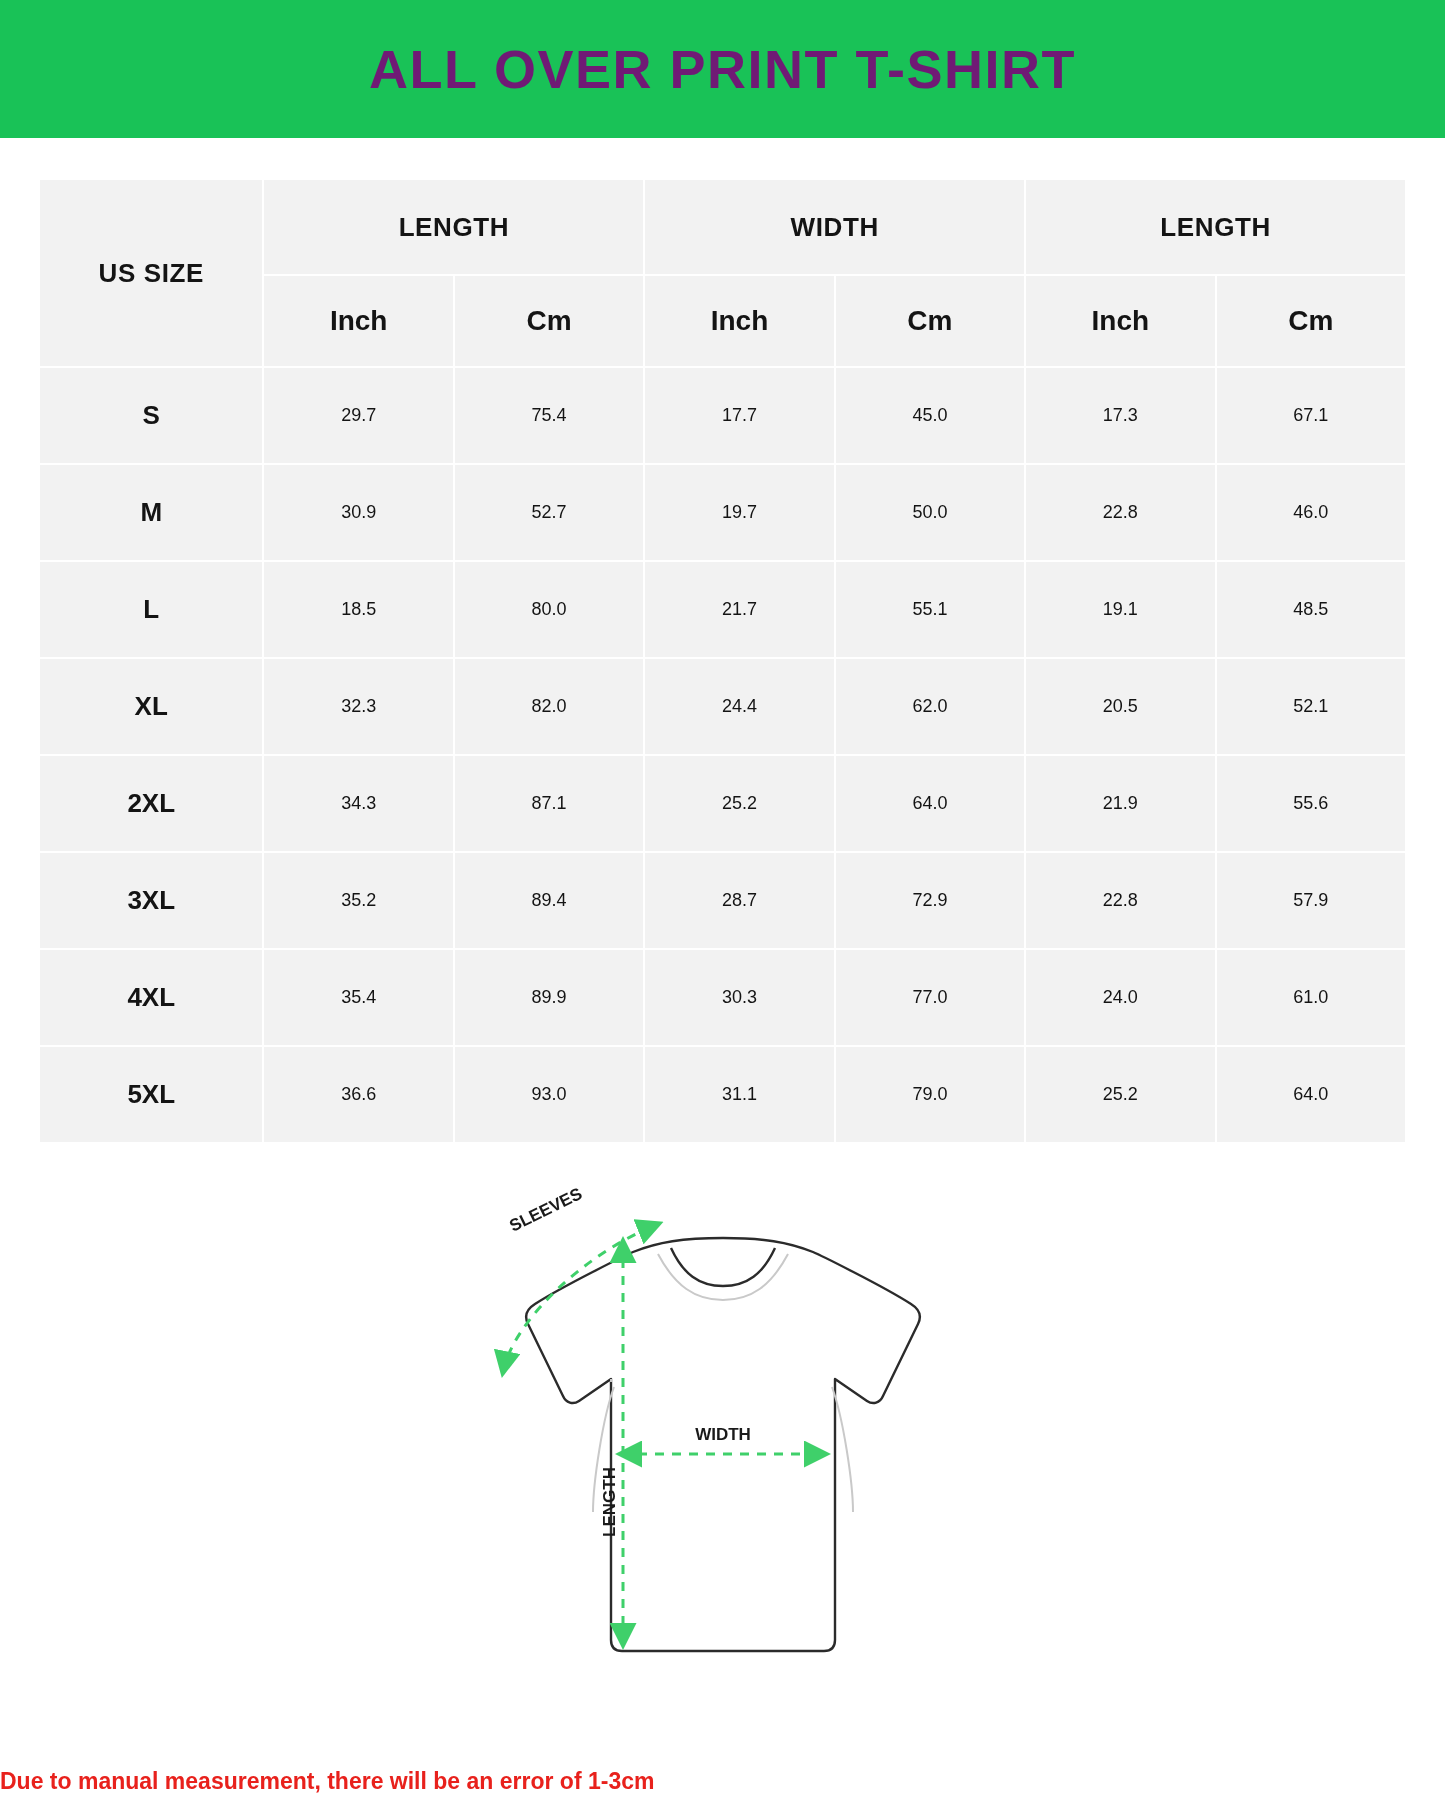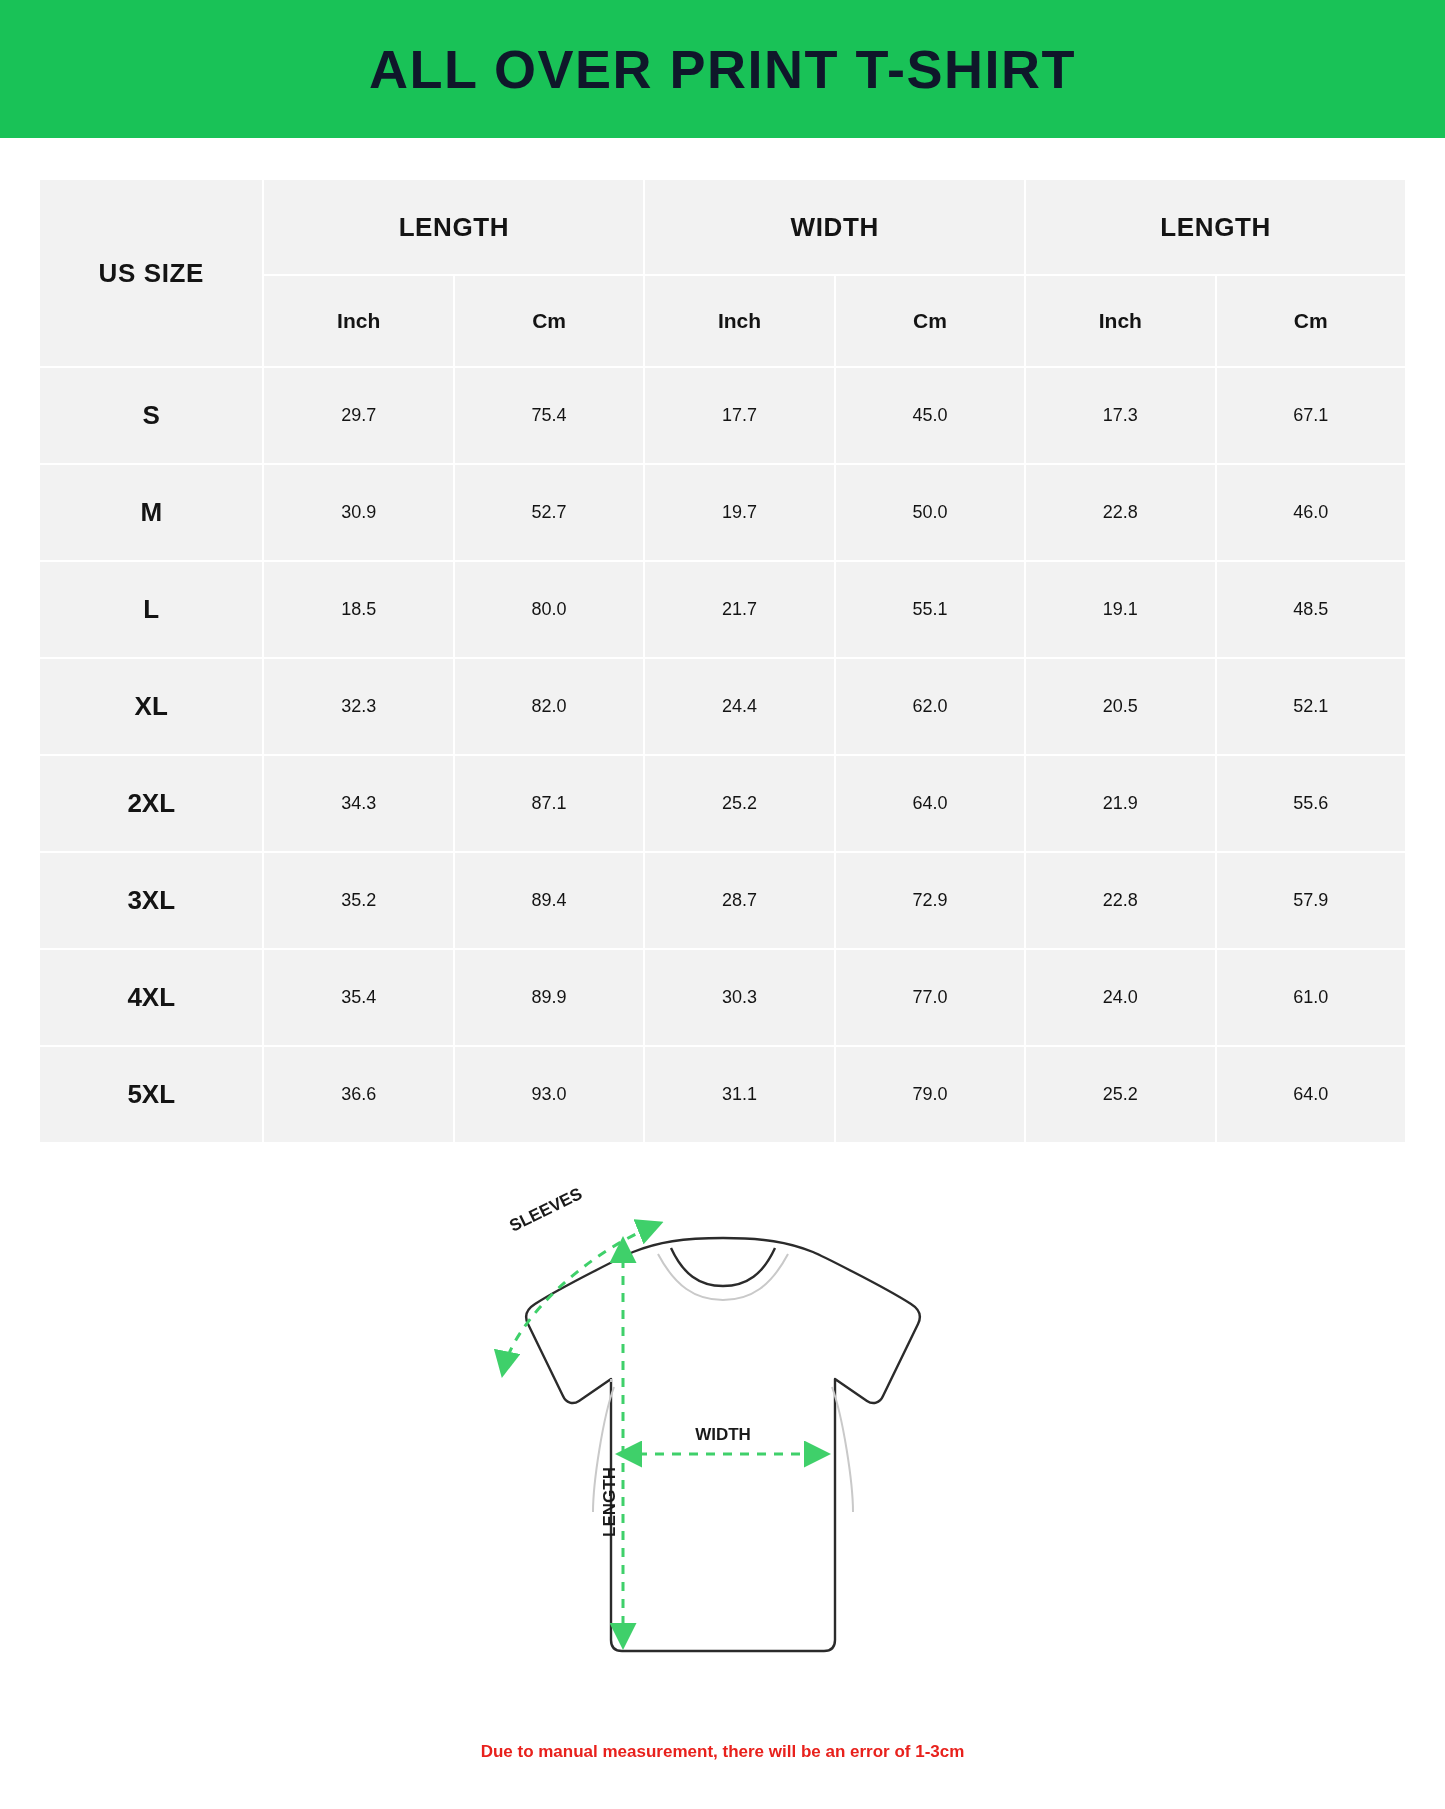--- a/index.html
+++ b/index.html
@@ -20,21 +20,21 @@
   .header-banner {
     width: 100%;
     height: 138px;
     background: #19c257;
     display: flex;
     align-items: center;
     justify-content: center;
     box-sizing: border-box;
   }
   .header-title {
-    color: #0f172a;
+    color: #701a75;
     font-size: 54px;
     font-weight: bold;
     letter-spacing: 1.5px;
     text-align: center;
     font-family: "Liberation Sans", sans-serif;
   }
 
   
   .table-wrap {
     padding: 40px 38px 0 38px;
@@ -54,21 +54,21 @@
     color: #141414;
   }
   .row-grouphead td {
     height: 92px;
     font-size: 26px;
     font-weight: bold;
     letter-spacing: 0.6px;
   }
   .row-unit td {
     height: 88px;
-    font-size: 21px;
+    font-size: 28px;
     font-weight: bold;
   }
   .row-data td {
     height: 93px;
     font-size: 18px;
   }
   .row-data td.sizecell {
     font-weight: bold;
     font-size: 26px;
   }
@@ -85,23 +85,23 @@
     align-items: flex-start;
   }
   .diagram {
     position: relative;
     width: 560px;
     height: 560px;
   }
 
   
   .footer-note {
-    text-align: center;
+    margin-top: 26px;
     color: #e8211c;
-    font-size: 17px;
+    font-size: 23px;
     font-weight: bold;
     font-family: "Liberation Sans", sans-serif;
   }
 </style>
 </head>
 <body>
 
 <div class="header-banner">
   <div class="header-title">ALL OVER PRINT T-SHIRT</div>
 </div>

